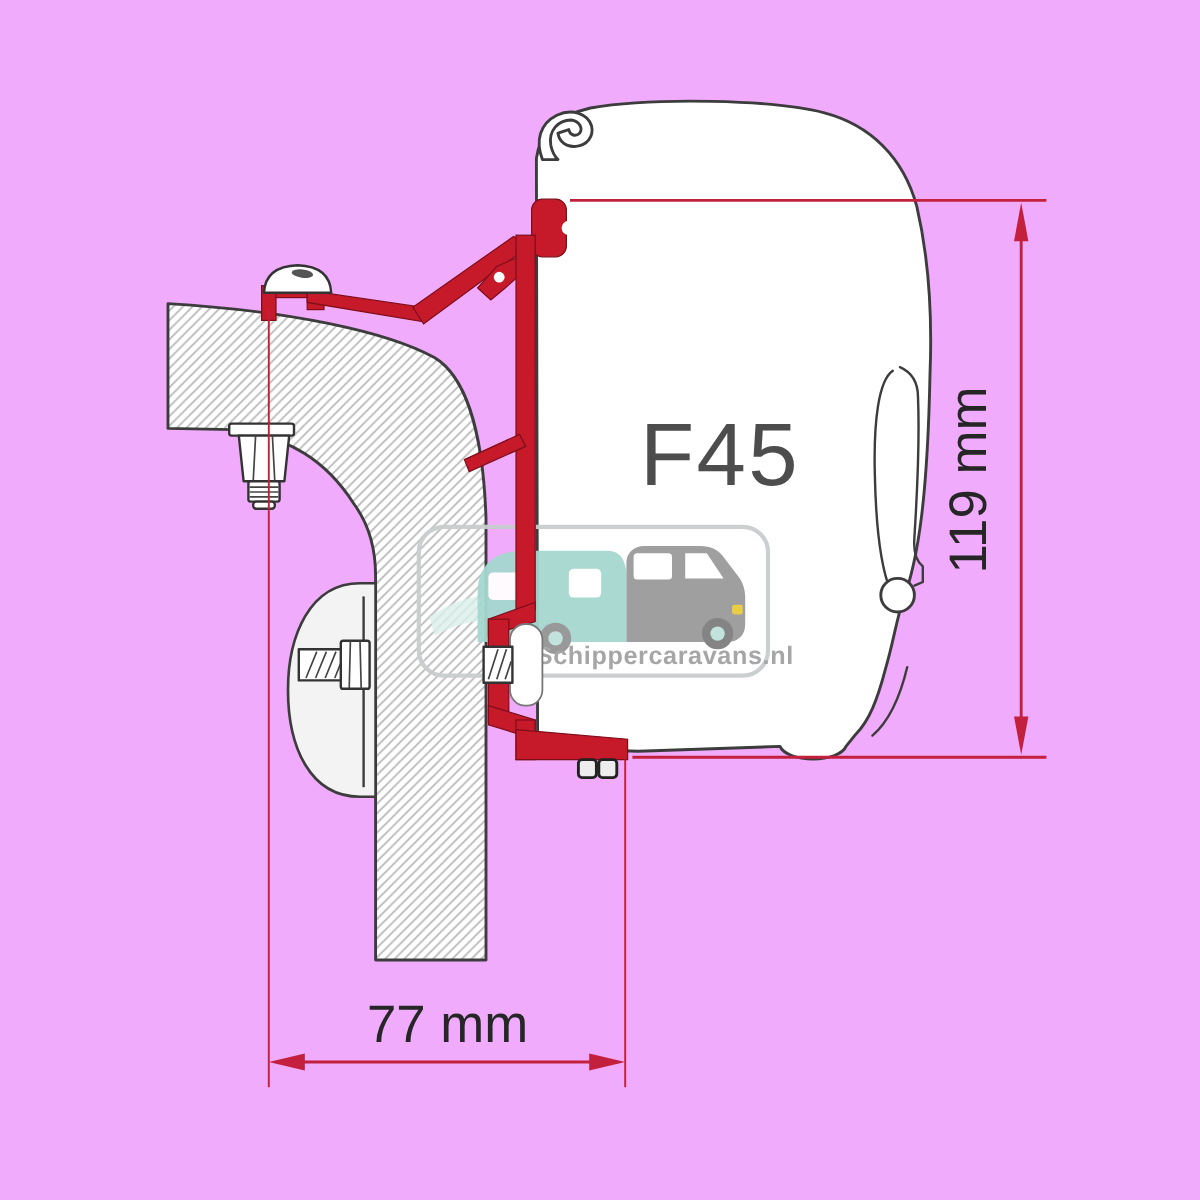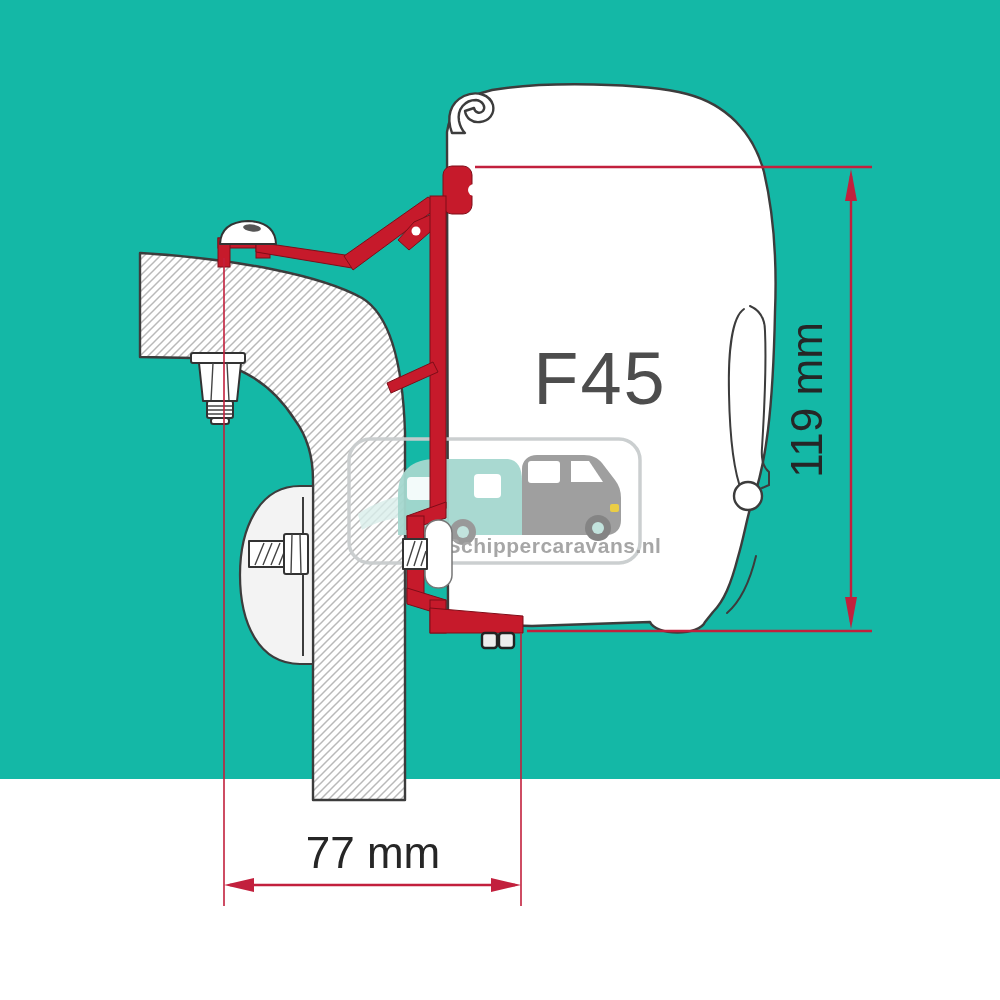--- a/index.html
+++ b/index.html
@@ -1,17 +1,17 @@
 <!DOCTYPE html>
 <html style="--outline: #3c3c3c; --hatch: #b9b9b9; --bracket-red: #c61a2b; --bracket-dark: #7e0d18; --dimension-red: #c2203d; --watermark-teal: #a5d8cf; --watermark-teal-light: #d9efeb; --watermark-gray: #9a9a9a; --watermark-text: #a2a2a2; --watermark-border: #c9cdce; --headlight-yellow: #e9cb3c;"><head>
 <meta charset="utf-8">
 <style>
   html,body{margin:0;padding:0;background:#fff;width:1000px;height:1000px;overflow:hidden;
     font-family:"Liberation Sans", sans-serif;}
-  #stage{width:1000px;height:779px;position:relative;background:#14b8a6;}
+  #stage{width:1000px;height:1000px;position:relative;background:#f0abfc;}
   svg text{font-family:"Liberation Sans", sans-serif;}
 
   .wall-stroke{fill:none;stroke:var(--outline,#3c3c3c);stroke-width:2.4;stroke-linejoin:round;}
   .outline{fill:#ffffff;stroke:var(--outline,#3c3c3c);stroke-width:2.4;stroke-linejoin:round;stroke-linecap:round;}
   .outline-thin{fill:none;stroke:var(--outline,#3c3c3c);stroke-width:2;stroke-linecap:round;}
   .part-fill{fill:#f3f3f3;stroke:var(--outline,#3c3c3c);stroke-width:2.2;stroke-linejoin:round;}
   .bolt{fill:#ffffff;stroke:#333;stroke-width:2;stroke-linejoin:round;}
   .bolt-detail{stroke:#444;stroke-width:1.4;fill:none;}
   .bracket{fill:var(--bracket-red,#c61a2b);stroke:var(--bracket-dark,#7e0d18);stroke-width:1;}
   .dim-line{stroke:var(--dimension-red,#c2203d);stroke-width:2.4;fill:none;}

